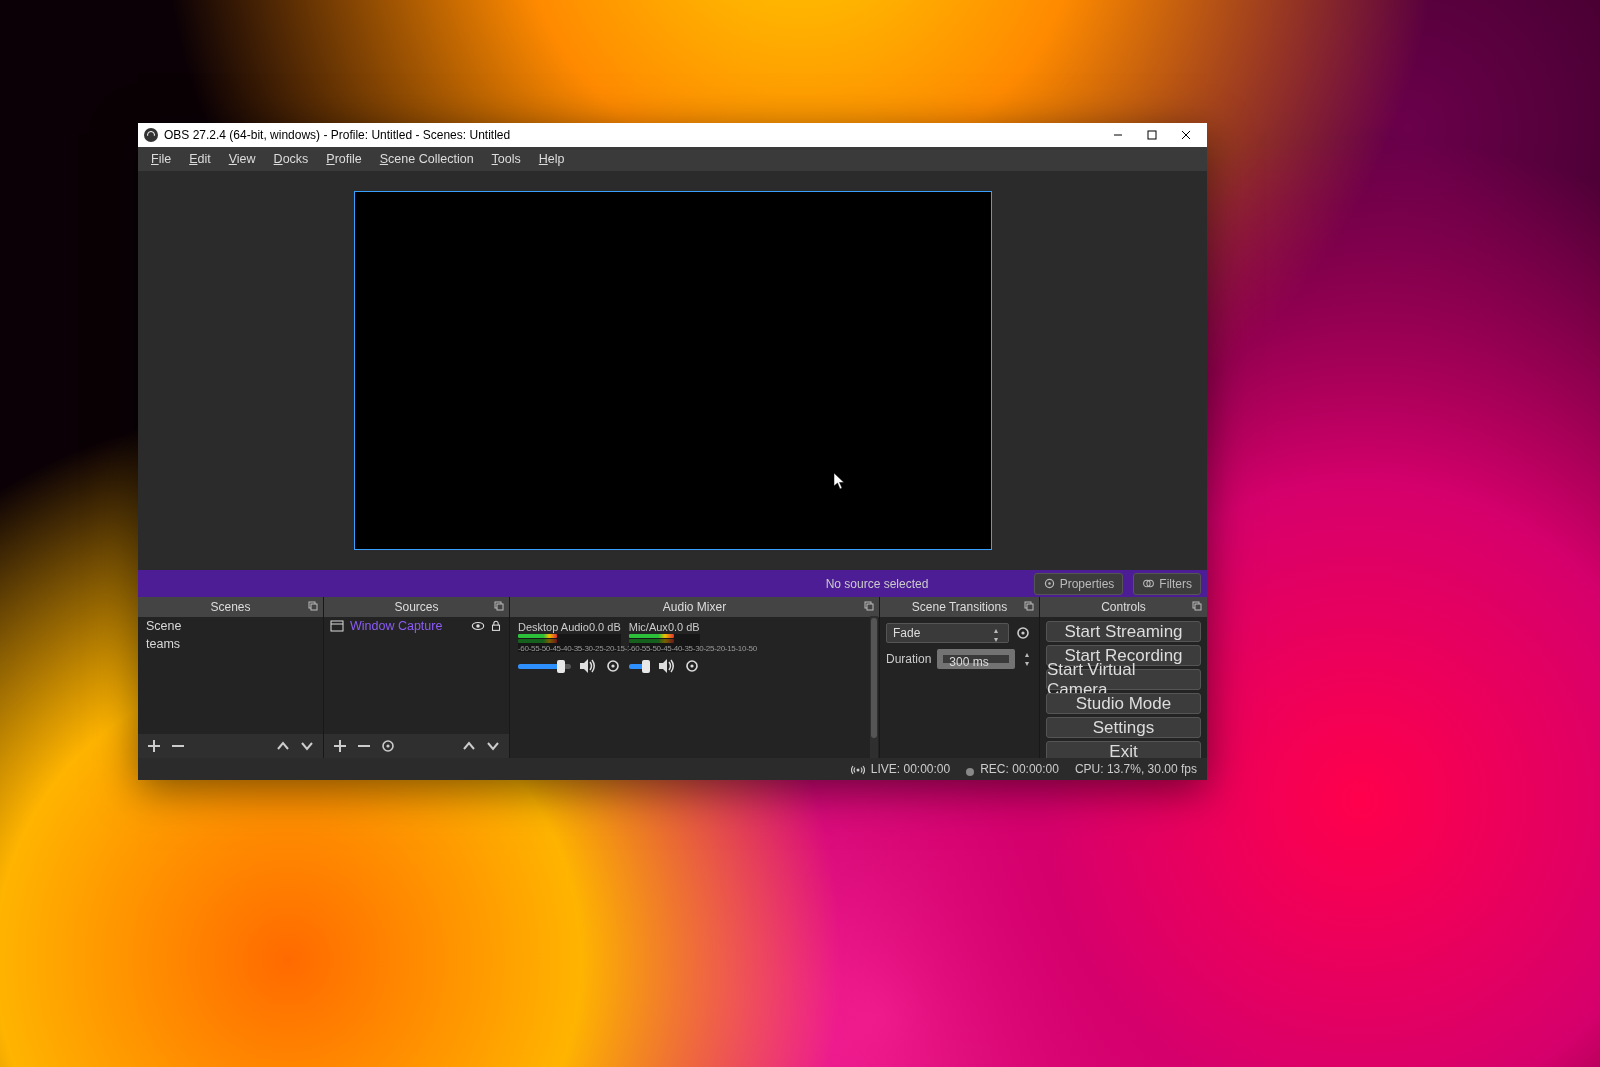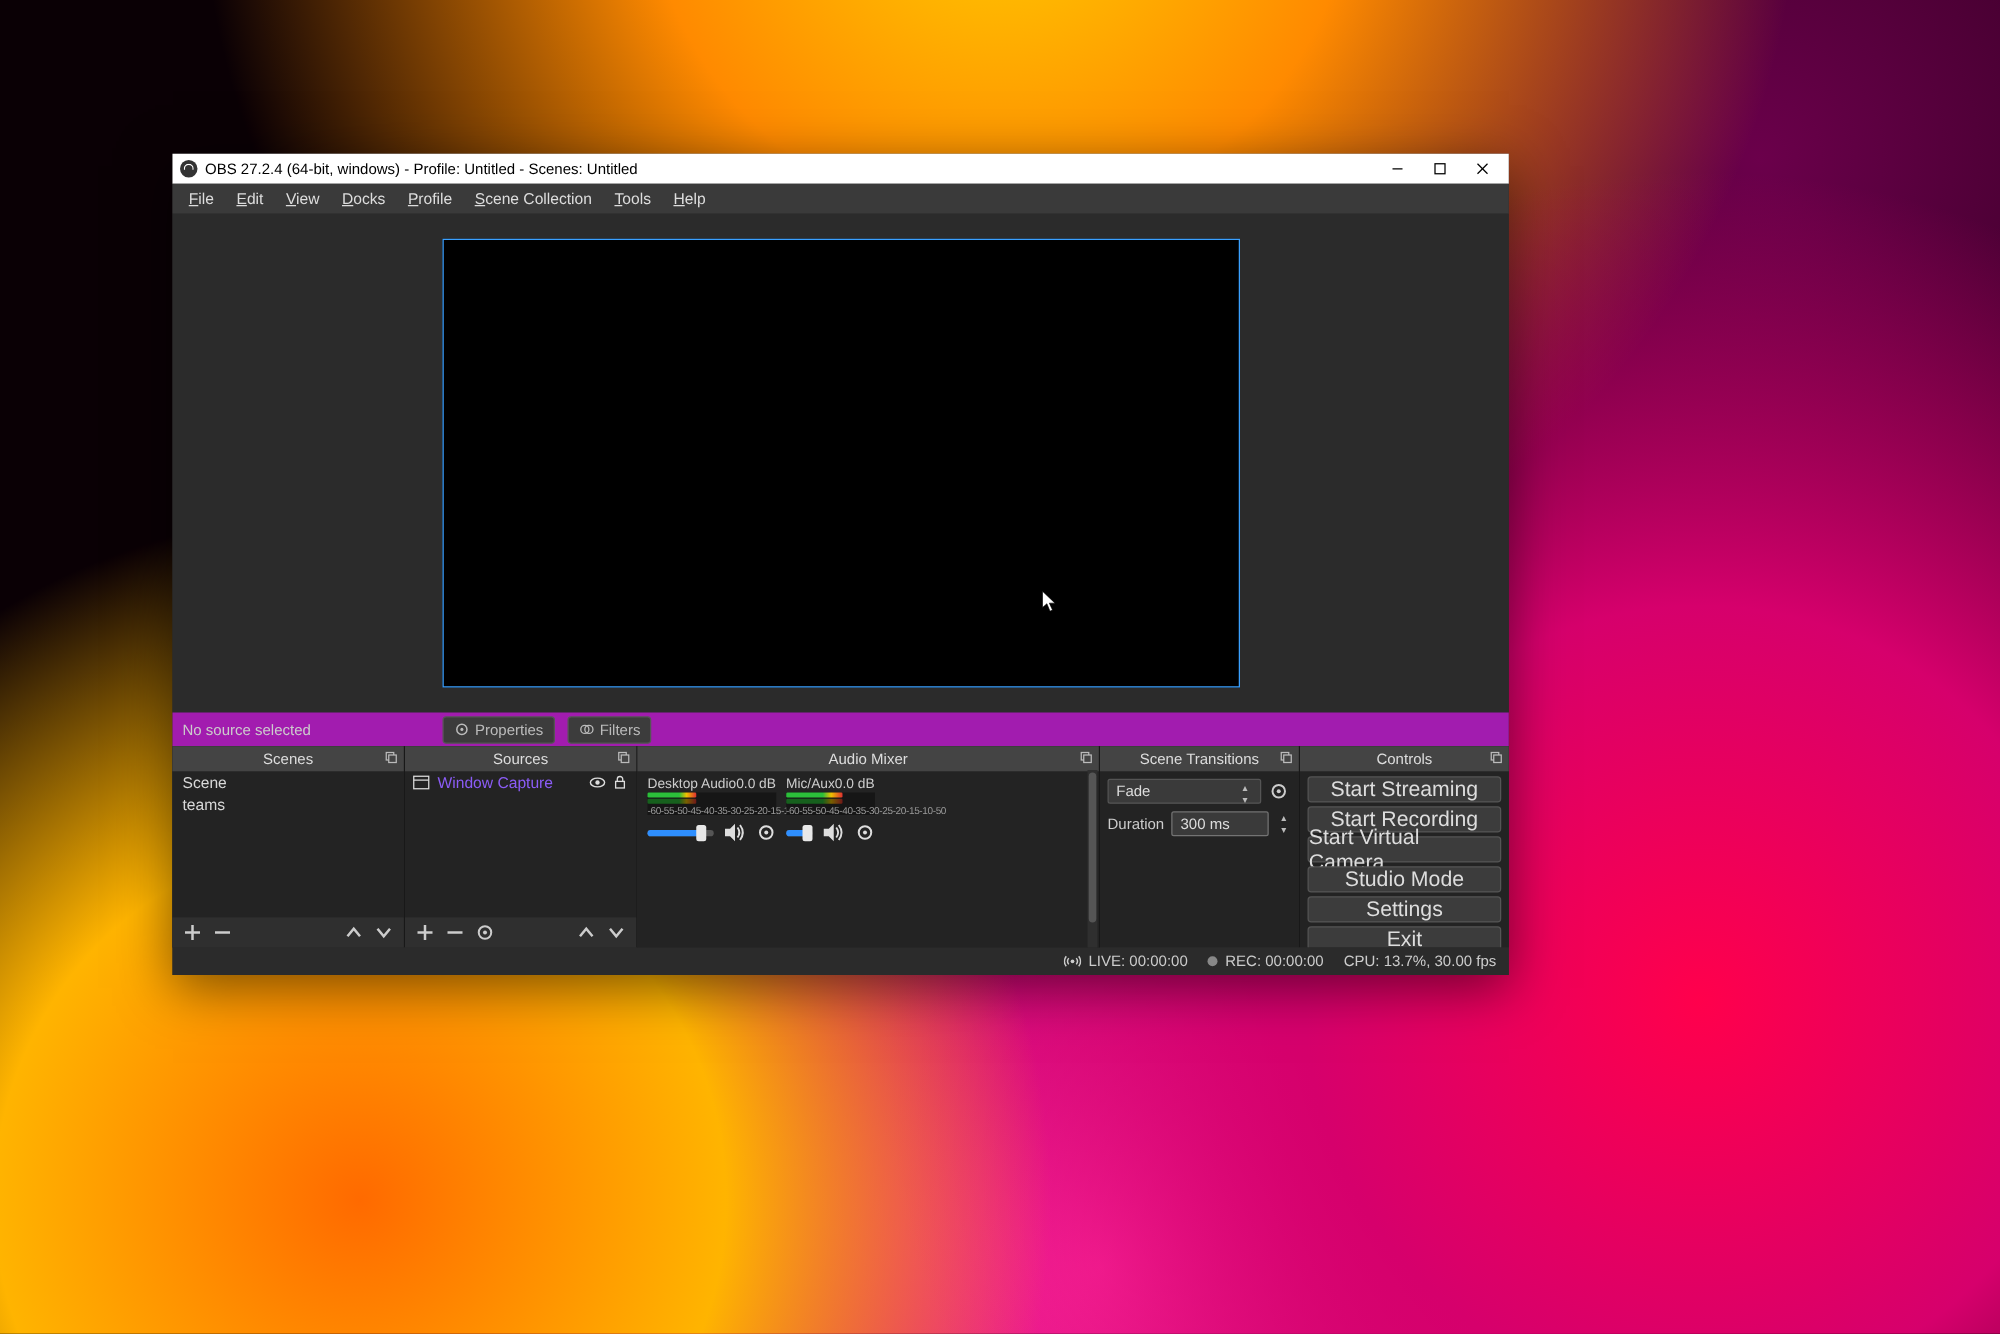--- a/index.html
+++ b/index.html
@@ -28,21 +28,21 @@
   .win-btn svg { width: 10px; height: 10px; }
   
   .menubar { height: 24px; background: #3a3a3a; display: flex; align-items: center; padding: 0 4px; gap: 0; }
   .menu-item { padding: 3px 9px; color: #ddd; font-size: 12.5px; cursor: default; }
   .menu-item u { text-decoration: underline; }
   
   .preview-area { flex: 1; background: #2b2b2b; display: flex; align-items: center; justify-content: center; }
   .preview { width: 638px; height: 359px; background:#000; border:1px solid #3aa0ff; position: relative; }
   .cursor-icon { position:absolute; left:478px; top:280px; color:#fff; }
   
-  .info-row { height: 27px; background:#a21caf; display:flex; align-items:center; padding:0 6px; gap:10px; }
+  .info-row { height: 27px; background:#4c1d95; display:flex; align-items:center; padding:0 6px; gap:10px;justify-content:flex-end; }
   .info-row .no-source { flex:0 0 200px; color:#ccc; padding-left:2px; }
   .tool-btn { height:22px; background:#3c3c3c; border:1px solid #555; border-radius:3px; padding:0 8px; color:#bbb; display:inline-flex; align-items:center; gap:4px; font-size:12px; cursor:default; }
   .tool-btn svg { width:13px; height:13px; }
   
   .docks { height: 161px; display:flex; background:#2b2b2b; }
   .dock { display:flex; flex-direction:column; background:#2b2b2b; border-right:1px solid #181818; }
   .dock:last-child { border-right:none; }
   .dock-header { height:20px; background:#444; color:#ddd; font-size:12px; display:flex; align-items:center; justify-content:center; position:relative; }
   .dock-header .undock { position:absolute; right:4px; top:3px; width:12px; height:12px; cursor:pointer; }
   .dock-header .undock svg { width:12px; height:12px; }
@@ -74,28 +74,28 @@
   .mixer-scroll { position:absolute; right:1px; top:19px; bottom:0; width:8px; background:#2f2f2f; }
   .mixer-scroll .thumb { position:absolute; left:1px; right:1px; top:2px; height:120px; background:#555; border-radius:3px;}
   
   .dock.transitions { width: 160px; }
   .trans-body { padding:6px; display:flex; flex-direction:column; gap:6px; }
   .combo-row { display:flex; gap:4px; align-items:center;}
   .combo { flex:1; height:20px; background:#3a3a3a; border:1px solid #555; border-radius:2px; color:#ddd; font-size:12px; padding:2px 6px; display:flex; align-items:flex-start; justify-content:space-between; }
   .spin { width:12px; display:flex; flex-direction:column; }
   .spin span{ height:9px; display:flex; align-items:center; justify-content:center; color:#bbb; font-size:8px;}
   .dur-row { display:flex; align-items:center; gap:6px; color:#ccc; font-size:12px;}
-  .dur-input { flex:1; height:20px; background:#3a3a3a; border:1px solid #737373; border-radius:2px; color:#ddd; padding:0 6px; display:flex; align-items:center; font-size:12px;}
+  .dur-input { flex:1; height:20px; background:#3a3a3a; border:6px solid #737373; border-radius:2px; color:#ddd; padding:0 6px; display:flex; font-size:12px;}
   
   .dock.controls { width: 167px; }
   .controls-body { padding:4px 6px; display:flex; flex-direction:column; gap:3px;}
   .ctl-btn { height:21px; background:#3c3c3c; border:1px solid #555; border-radius:3px; color:#ddd; font-size:17px; display:flex; align-items:center; justify-content:center; cursor:default;}
   
   .statusbar { height:22px; background:#2b2b2b; display:flex; align-items:center; justify-content:flex-end; gap:16px; padding:0 10px; color:#ccc; font-size:12px;}
-  .statusbar .sig { display:flex; align-items:center; gap:6px;}
+  .statusbar .sig { display:flex; align-items:flex-end; gap:6px;}
   .dot { width:8px; height:8px; border-radius:50%; background:#888; display:inline-block;}
 </style>
 </head>
 <body>
 
 <div class="window">
 
   <div class="titlebar">
     <span class="app-icon"></span>
     <span class="title">OBS 27.2.4 (64-bit, windows) - Profile: Untitled - Scenes: Untitled</span>

